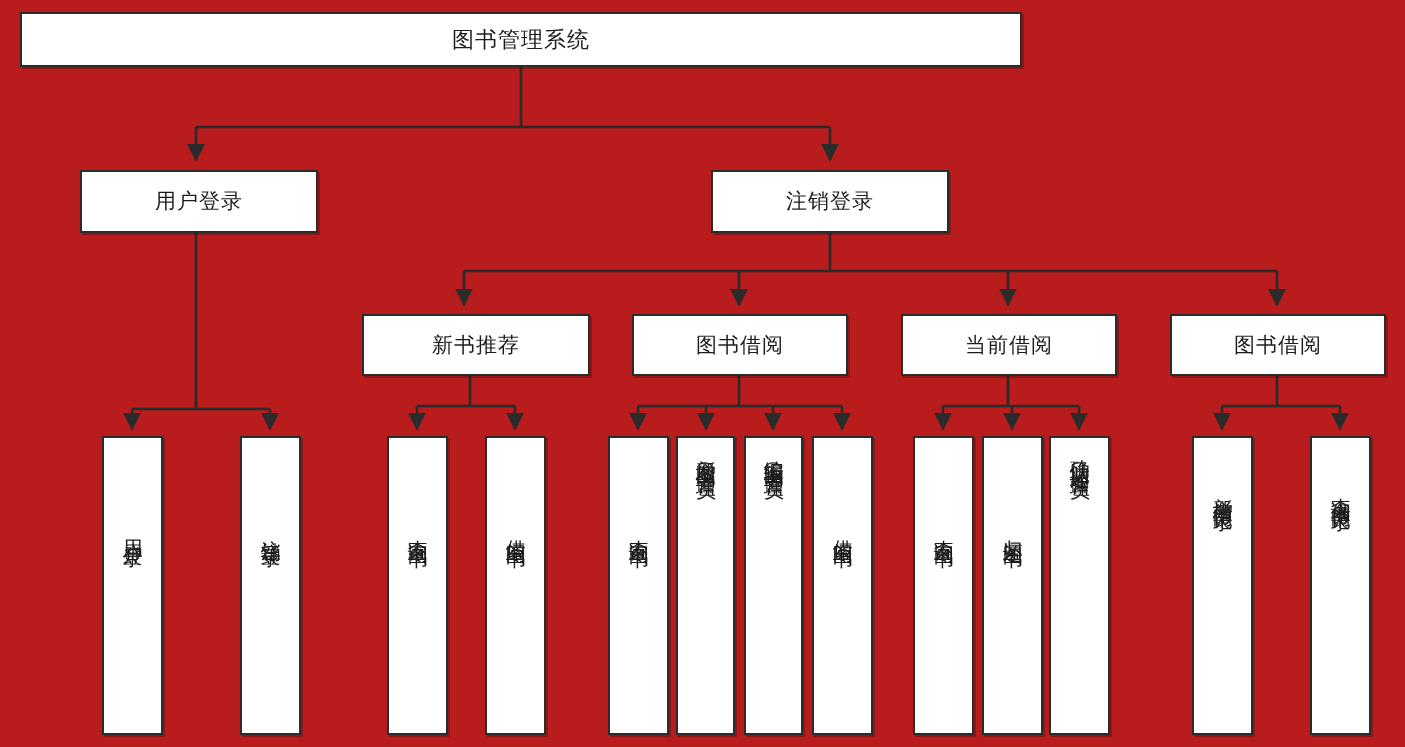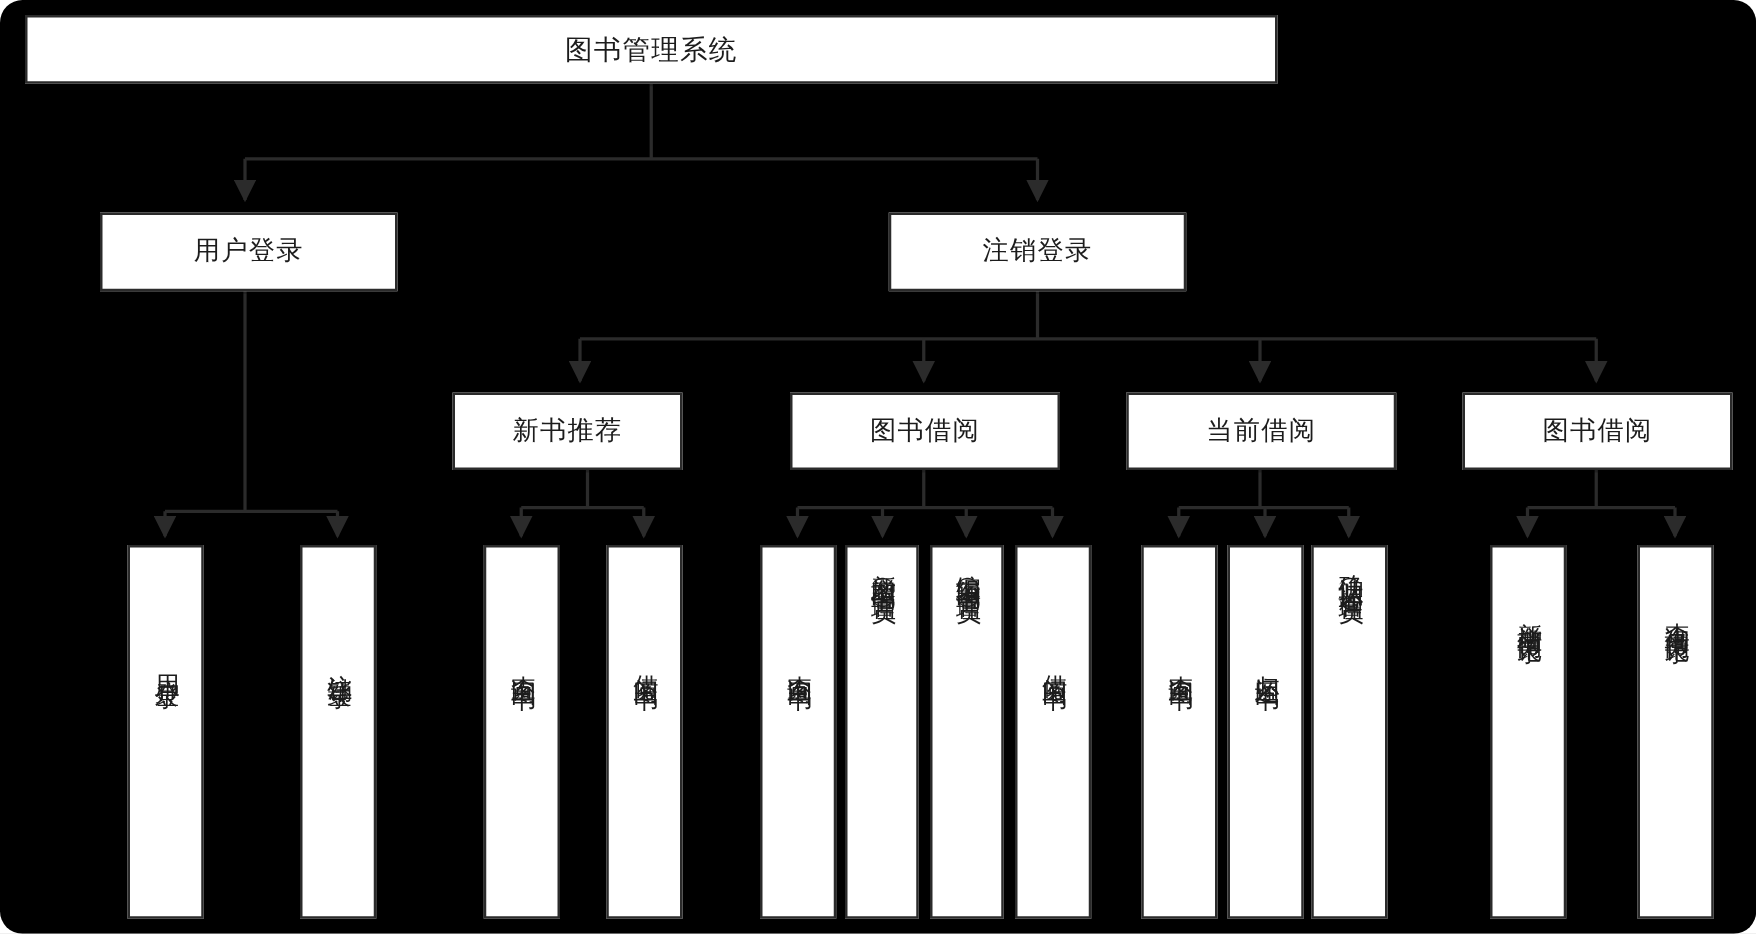--- a/index.html
+++ b/index.html
@@ -8,23 +8,22 @@
     padding: 0;
     background: #ffffff;
   }
   body {
     font-family: "Liberation Sans", "DejaVu Sans", sans-serif;
   }
   #diagram-root {
     position: relative;
     width: 1405px;
     height: 747px;
-    background: #000000;
+    background: #b91c1c;
     overflow: hidden;
-    border-radius: 18px;
   }
   #diagram-svg {
     position: absolute;
     left: 0;
     top: 0;
     width: 1405px;
     height: 747px;
   }
   .node-box {
     position: absolute;
@@ -137,21 +136,21 @@
   </div>
 
   <div class="node-box node-h" style="left:80px; top:170px; width:238px; height:63px;">
     <span class="node-label">用户登录</span>
   </div>
 
   <div class="node-box node-h" style="left:711px; top:170px; width:238px; height:63px;">
     <span class="node-label">注销登录</span>
   </div>
 
-  <div class="node-box node-h" style="left:362px; top:314px; width:184px; height:62px;">
+  <div class="node-box node-h" style="left:362px; top:314px; width:228px; height:62px;">
     <span class="node-label">新书推荐</span>
   </div>
 
   <div class="node-box node-h" style="left:901px; top:314px; width:216px; height:62px;">
     <span class="node-label">当前借阅</span>
   </div>
 
   <div class="node-box node-h" style="left:632px; top:314px; width:216px; height:62px;">
     <span class="node-label">图书借阅</span>
   </div>

